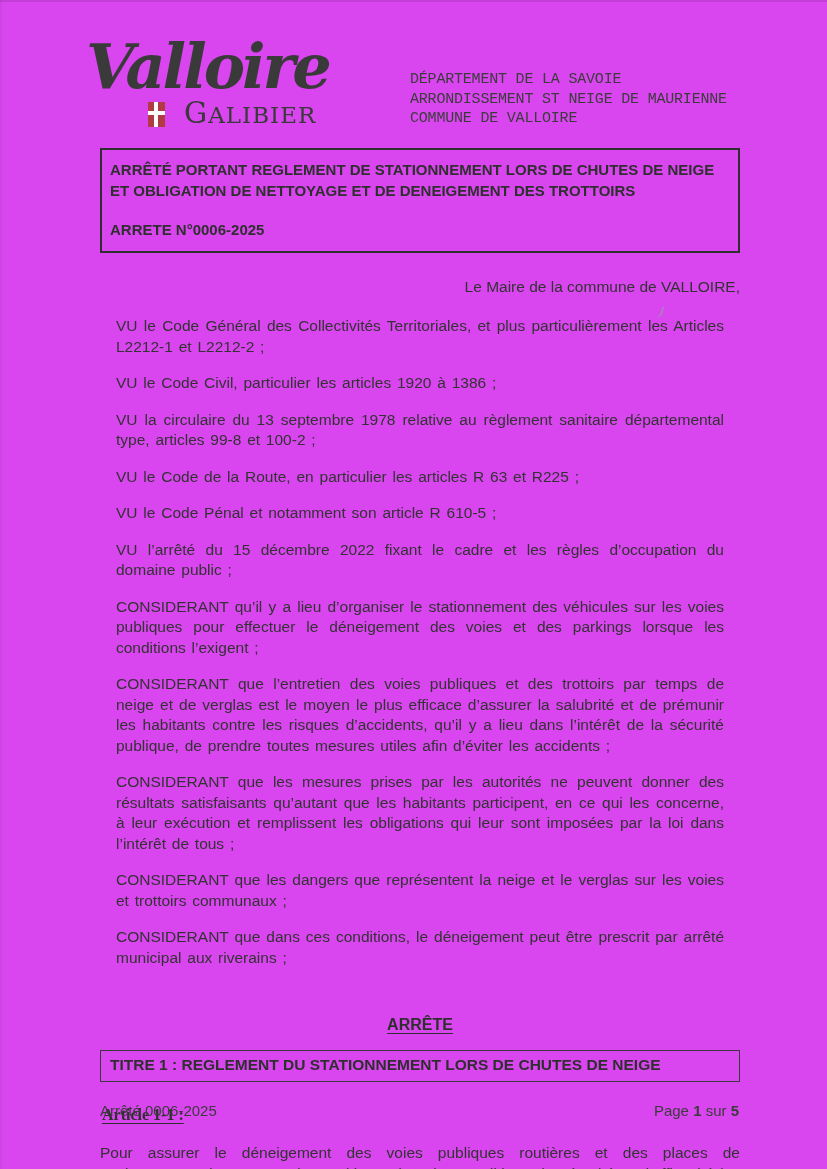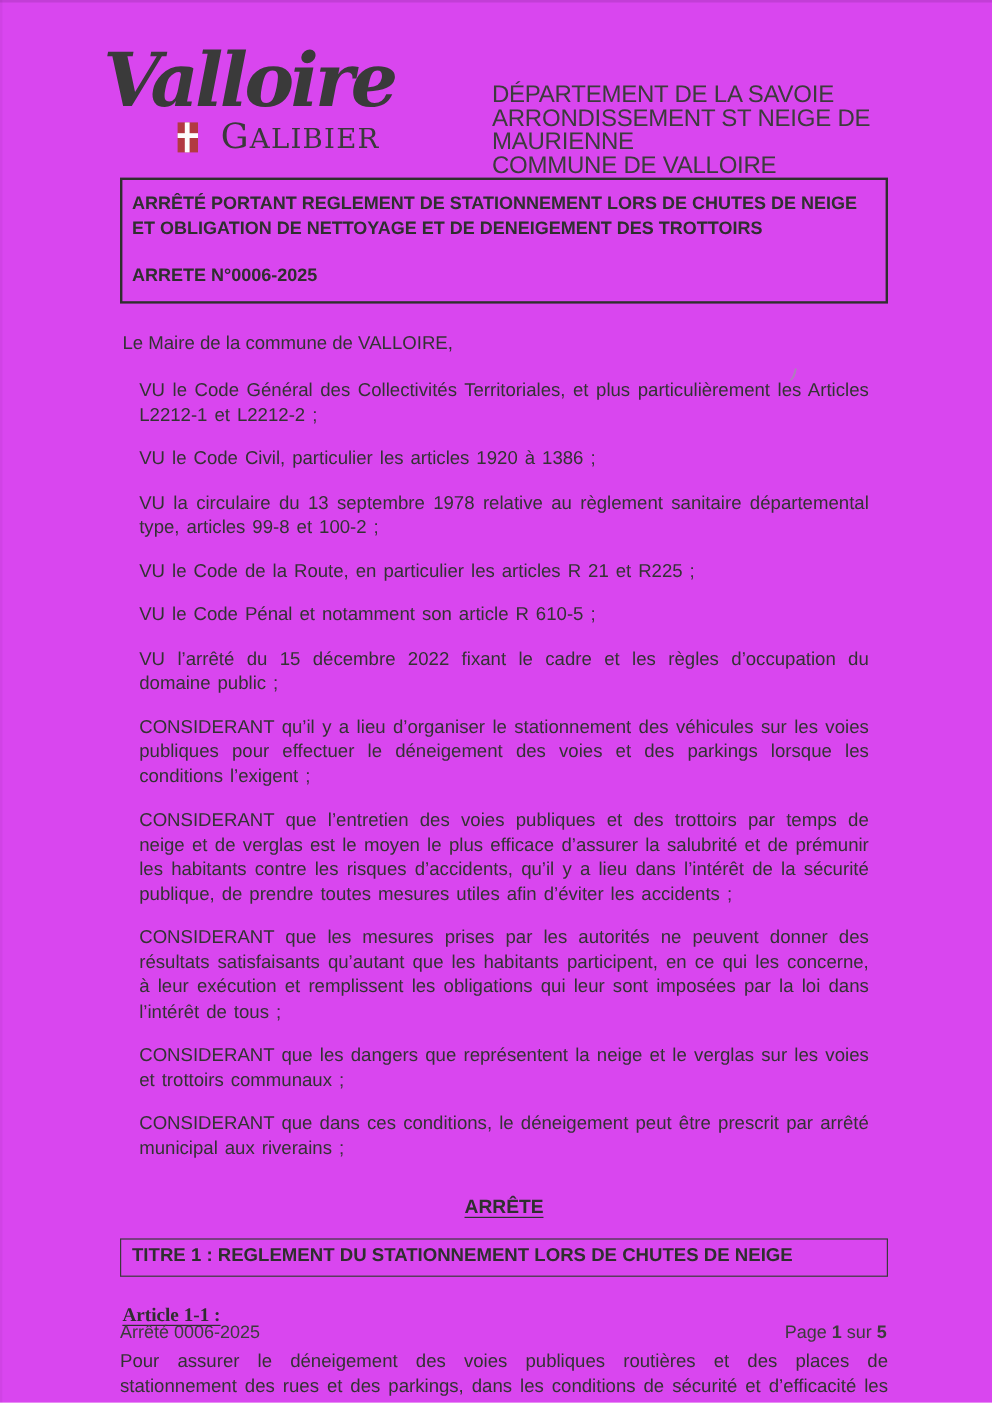--- a/index.html
+++ b/index.html
@@ -28,41 +28,41 @@
   .savoie-cross::before { content:""; position:absolute; left:0; right:0; top:9px; height:4px; background:#fdfdfd; }
   .savoie-cross::after  { content:""; position:absolute; top:0; bottom:0; left:6px; width:4px; background:#fdfdfd; }
   .logo-sub-text {
     display:inline-block;
     font-family:"DejaVu Serif", serif;
     font-size:23px; line-height:26px; letter-spacing:1px; color:#3a3a3a;margin-left:12px;
   }
   .logo-sub-text::first-letter { font-size:29px; }
   .header-right {
     position:absolute; left:410px; top:70px;
-    font-size:20px; line-height:19.5px; color:#3c3c3c; letter-spacing:-0.2px;
+    font-size:15px; line-height:19.5px; color:#3c3c3c; letter-spacing:-0.2px;font-family:Liberation Mono, monospace;
   }
   
   .content { position:absolute; left:100px; top:148px; width:640px; }
   .title-box {
     border:2px solid #2f2f2f;
     font-weight:bold;
     font-size:15px; line-height:21px;
     padding:9px 8px 11px;
     color:#2f2f2f;
   }
   .title-box .number { margin-top:18px; }
-  .salutation { margin:25px 0 0 2px; font-size:15.5px; color:#333; }
+  .salutation { margin:25px 0 0 2px; font-size:15.5px; color:#333;text-align:right; }
   .clauses { margin-top:20px; }
   .clauses p {
     margin:16px; text-align:justify;
     font-size:15.5px; line-height:20.5px;
     word-spacing:1.5px; color:#333;
   }
   .arrete-heading {
-    margin:30px 0 0; text-align:center;
+    margin:48px 0 0; text-align:center;
     font-size:16px; font-weight:bold; color:#2f2f2f;
     text-decoration:underline; text-underline-offset:3px;
   }
   .titre-box {
     margin-top:16px;
     border:1.5px solid #3a3a3a;
     font-weight:bold; font-size:15.5px; line-height:20px;
     padding:4px 9px 6px; color:#2f2f2f;
   }
   .article-heading {
@@ -117,21 +117,21 @@
       <div>ARRÊTÉ PORTANT REGLEMENT DE STATIONNEMENT LORS DE CHUTES DE NEIGE ET OBLIGATION DE NETTOYAGE ET DE DENEIGEMENT DES TROTTOIRS</div>
       <div class="number">ARRETE N°0006-2025</div>
     </div>
 
     <p class="salutation">Le Maire de la commune de VALLOIRE,</p>
 
     <div class="clauses">
       <p>VU le Code Général des Collectivités Territoriales, et plus particulièrement les Articles L2212-1 et L2212-2 ;</p>
       <p>VU le Code Civil, particulier les articles 1920 à 1386 ;</p>
       <p>VU la circulaire du 13 septembre 1978 relative au règlement sanitaire départemental type, articles 99-8 et 100-2 ;</p>
-      <p>VU le Code de la Route, en particulier les articles R 21 et R225 ;</p>
+      <p>VU le Code de la Route, en particulier les articles R 63 et R225 ;</p>
       <p>VU le Code Pénal et notamment son article R 610-5 ;</p>
       <p>VU l’arrêté du 15 décembre 2022 fixant le cadre et les règles d’occupation du domaine public ;</p>
       <p>CONSIDERANT qu’il y a lieu d’organiser le stationnement des véhicules sur les voies publiques pour effectuer le déneigement des voies et des parkings lorsque les conditions l’exigent ;</p>
       <p>CONSIDERANT que l’entretien des voies publiques et des trottoirs par temps de neige et de verglas est le moyen le plus efficace d’assurer la salubrité et de prémunir les habitants contre les risques d’accidents, qu’il y a lieu dans l’intérêt de la sécurité publique, de prendre toutes mesures utiles afin d’éviter les accidents ;</p>
       <p>CONSIDERANT que les mesures prises par les autorités ne peuvent donner des résultats satisfaisants qu’autant que les habitants participent, en ce qui les concerne, à leur exécution et remplissent les obligations qui leur sont imposées par la loi dans l’intérêt de tous ;</p>
       <p>CONSIDERANT que les dangers que représentent la neige et le verglas sur les voies et trottoirs communaux ;</p>
       <p>CONSIDERANT que dans ces conditions, le déneigement peut être prescrit par arrêté municipal aux riverains ;</p>
     </div>
 
     <h2 class="arrete-heading">ARRÊTE</h2>

